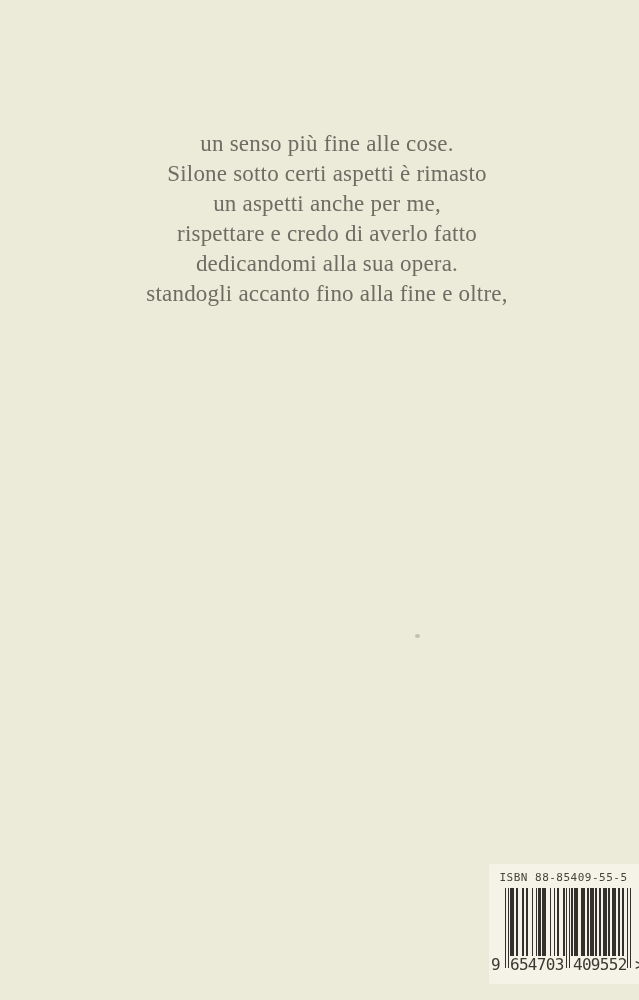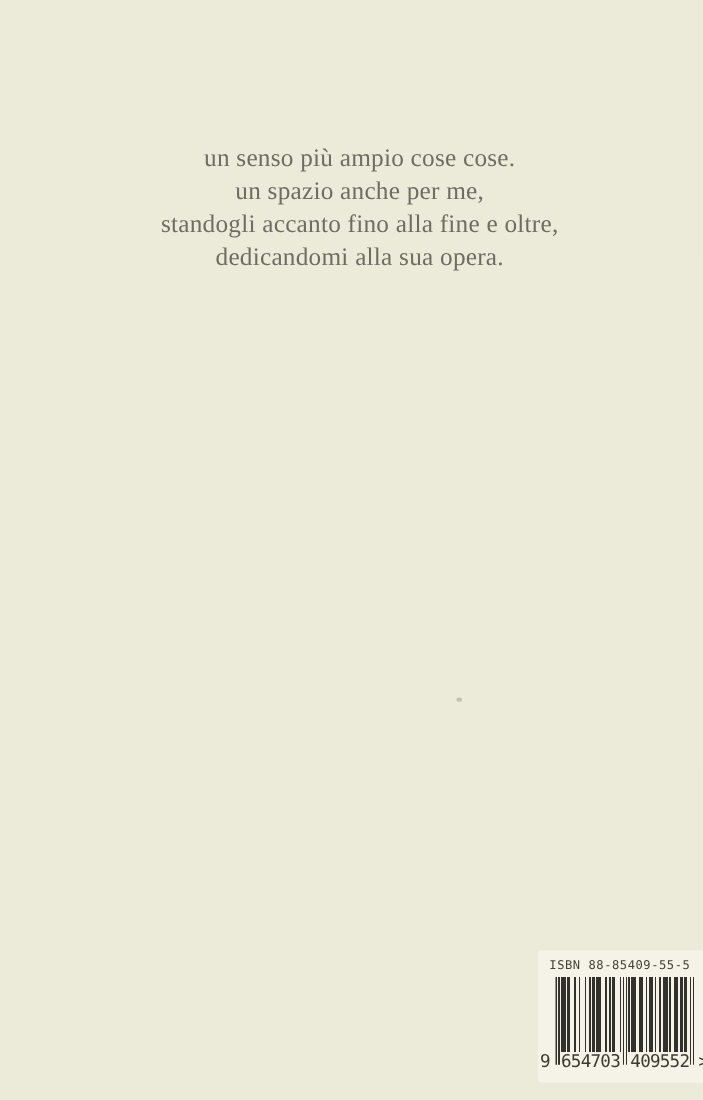--- a/index.html
+++ b/index.html
@@ -46,24 +46,26 @@
   .digit.g1{left:21px;}
   .digit.g2{left:84px;text-align:right;}
   .digit.suffix{left:146px;letter-spacing:0;}
 </style>
 </head>
 <body>
 
 <div class="cover" style="background: rgb(236, 234, 217);">
 
   <div class="quote" style="color: rgb(110, 109, 99);">
-    <div>un senso più ampio cose cose.</div>
-    <div>un spazio anche per me,</div>
+    <div>un senso più fine alle cose.</div>
+    <div>Silone sotto certi aspetti è rimasto</div>
+    <div>un aspetti anche per me,</div>
+    <div>rispettare e credo di averlo fatto</div>
+    <div>dedicandomi alla sua opera.</div>
     <div>standogli accanto fino alla fine e oltre,</div>
-    <div>dedicandomi alla sua opera.</div>
   </div>
 
   <div class="speck"></div>
 
   <div class="barcode-label" style="background: rgb(245, 243, 231);">
     <div class="isbn-text">ISBN 88-85409-55-5</div>
     <svg class="bars" viewBox="0 0 95 80" preserveAspectRatio="none" shape-rendering="crispEdges">
         <rect x="0" y="0" width="1.05" height="80" fill="#33312b"></rect>
         <rect x="2" y="0" width="1.05" height="80" fill="#33312b"></rect>
         <rect x="4" y="0" width="1.05" height="68" fill="#33312b"></rect>

